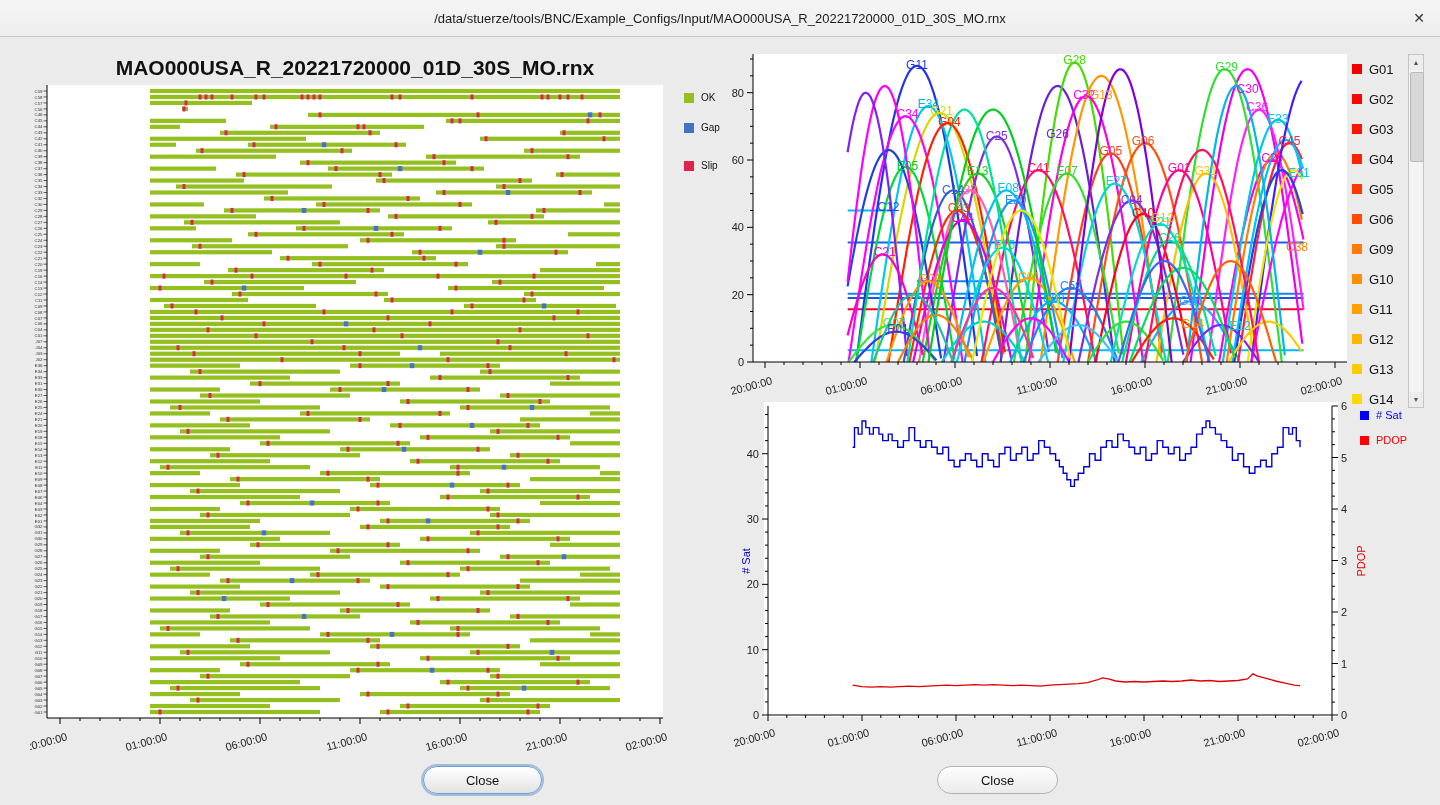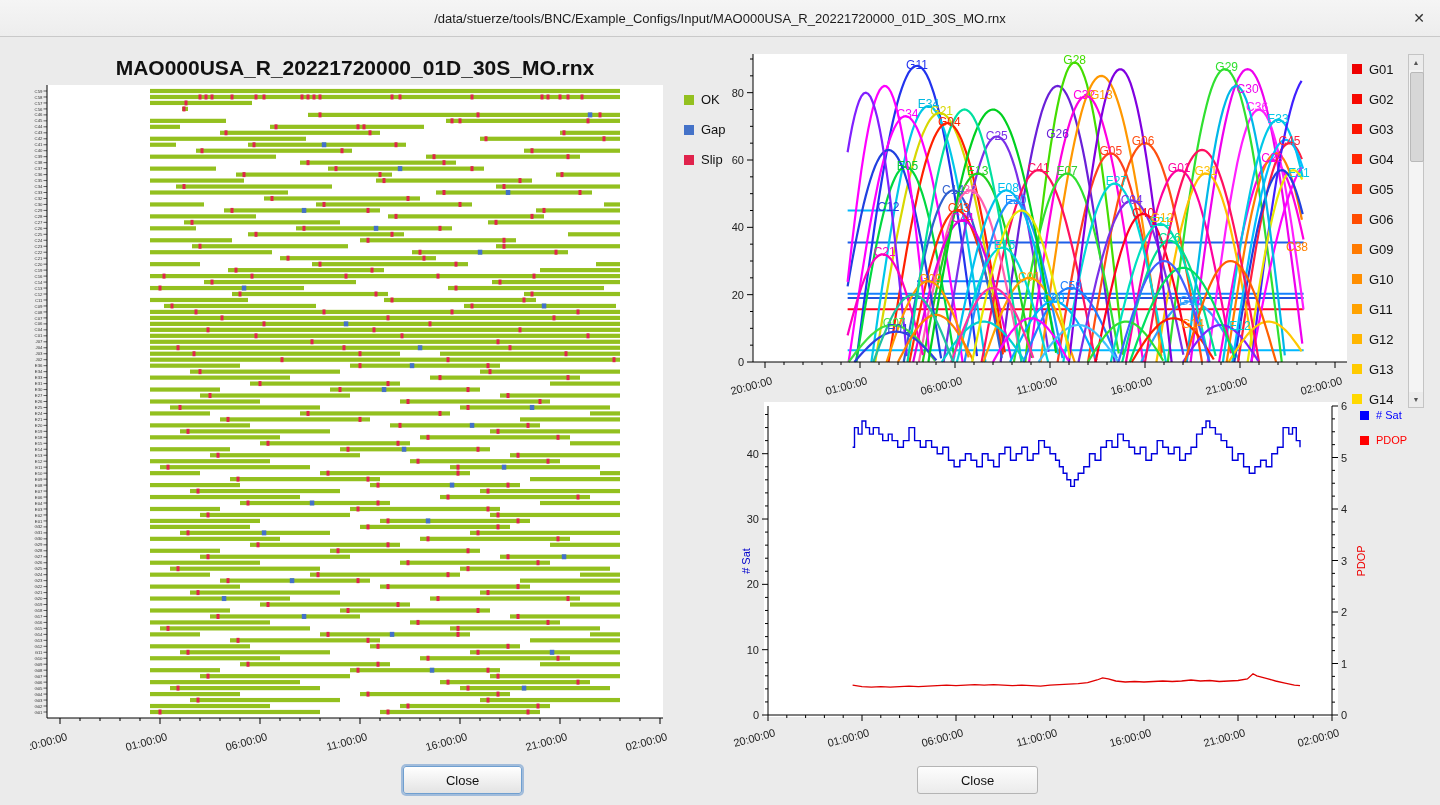--- a/index.html
+++ b/index.html
@@ -6,32 +6,32 @@
   #app{position:relative;width:1440px;height:805px;background:#ebebeb;overflow:hidden;}
   .titlebar{position:absolute;left:0;top:0;width:1440px;height:36px;
     background:linear-gradient(#f5f5f5,#ededed);border-bottom:1px solid #c9c9c9;
     display:flex;align-items:center;justify-content:center;}
   .titlebar .title{font-size:13px;color:#1b1b1b;}
   .titlebar .close{position:absolute;right:12px;top:9px;width:18px;height:18px;
     display:flex;align-items:center;justify-content:center;font-size:14px;color:#333;cursor:default;}
   .plot-title{position:absolute;left:30px;top:56px;width:650px;text-align:center;
     font-size:21px;font-weight:bold;color:#111;}
   svg{position:absolute;}
-  .leg{position:absolute;display:flex;align-items:center;gap:7px;font-size:13px;color:#111;}
+  .leg{position:absolute;display:flex;align-items:center;gap:7px;font-size:10px;color:#111;}
   .sq{display:inline-block;width:10px;height:10px;}
   .satleg{position:absolute;left:1352px;top:54px;width:54px;height:354px;overflow:hidden;}
   .satleg .row{display:flex;align-items:center;gap:7px;height:30px;font-size:13px;color:#111;}
   .sbar{position:absolute;left:1408px;top:54px;width:16px;height:354px;background:#f4f4f4;
     border:1px solid #c4c4c4;box-sizing:border-box;}
   .sbtn{position:absolute;left:0;width:14px;height:15px;background:#ececec;
     display:flex;align-items:center;justify-content:center;font-size:7px;color:#555;}
   .sthumb{position:absolute;left:1px;top:17px;width:12px;height:88px;background:#d7d7d7;
     border:1px solid #b9b9b9;border-radius:2px;}
-  .btn{position:absolute;height:26px;border-radius:3px;font-size:13px;color:#111;
-    display:flex;align-items:center;justify-content:center;cursor:default;}
+  .btn{position:absolute;height:26px;border-radius:14px;font-size:13px;color:#111;
+    display:flex;align-items:center;justify-content:center;cursor:default;margin-left:20px;}
   .btn-close{left:403px;top:766px;width:117px;background:linear-gradient(#ffffff,#e3e3e3);
     border:1px solid #6f9fd0;box-shadow:0 0 0 2px rgba(72,130,199,.45);}
   .btn-print{left:917px;top:766px;width:119px;background:linear-gradient(#fdfdfd,#ebebeb);
     border:1px solid #b4b4b4;}
 </style>
 </head>
 <body>
 <div id="app">
 
 <div class="titlebar">
@@ -765,21 +765,21 @@
     </svg>
 
 <div class="leg" style="left:684px;top:92px;">
   <span class="sq" id="sq-ok" style="background: rgb(147, 192, 31);"></span>
   <span>OK</span>
 </div>
 <div class="leg" style="left:684px;top:122px;align-items:center;">
   <span class="sq" id="sq-gap" style="background: rgb(68, 114, 200);"></span>
   <span>Gap</span>
 </div>
-<div class="leg" style="left:684px;top:152px;text-align:center;">
+<div class="leg" style="left:684px;top:160px;text-align:center;">
   <span class="sq" id="sq-slip" style="background: rgb(224, 35, 76);"></span>
   <span>Slip</span>
 </div>
 
 <svg id="elev" style="left:720px;top:50px;" width="645" height="362" viewBox="0 0 645 362">
       <rect x="33" y="4" width="594" height="308" fill="#fff"></rect>
       <line x1="27" y1="312" x2="33" y2="312" stroke="#000"></line>
       <text x="24" y="316" font-size="11" fill="#222" text-anchor="end">0</text>
       <line x1="30" y1="295.1666666666667" x2="33" y2="295.1666666666667" stroke="#000"></line>
       <line x1="30" y1="278.3333333333333" x2="33" y2="278.3333333333333" stroke="#000"></line>

